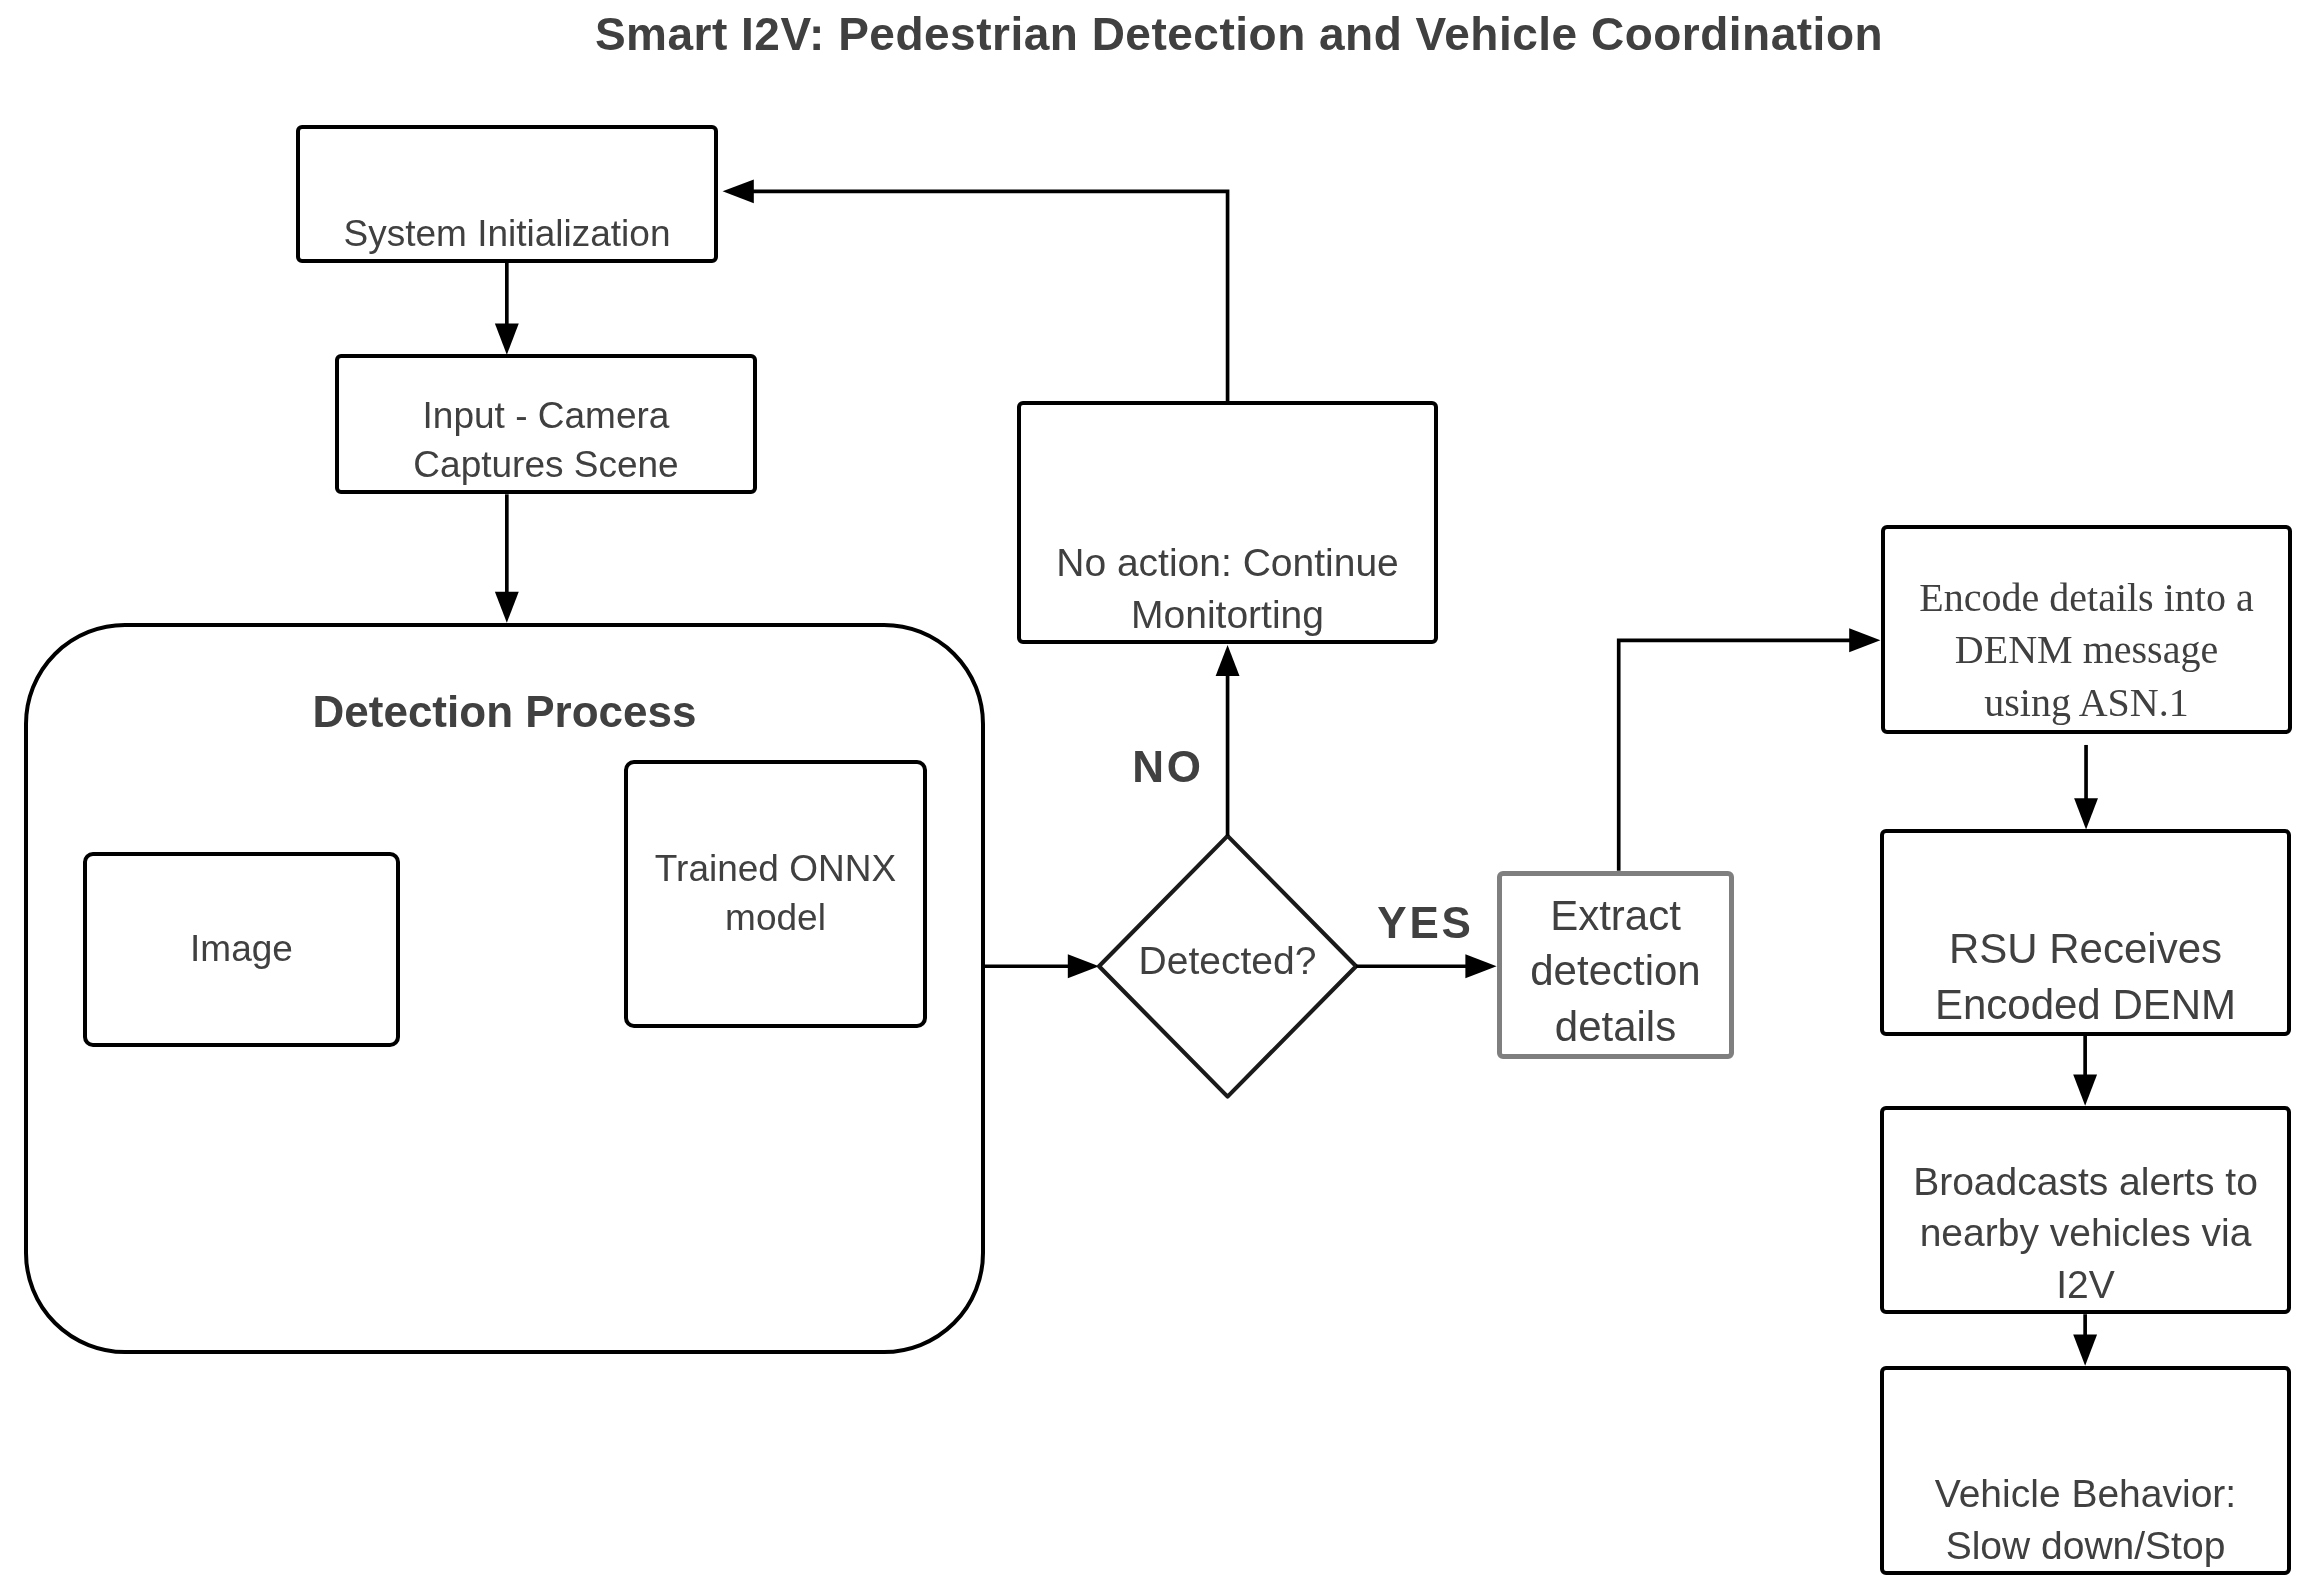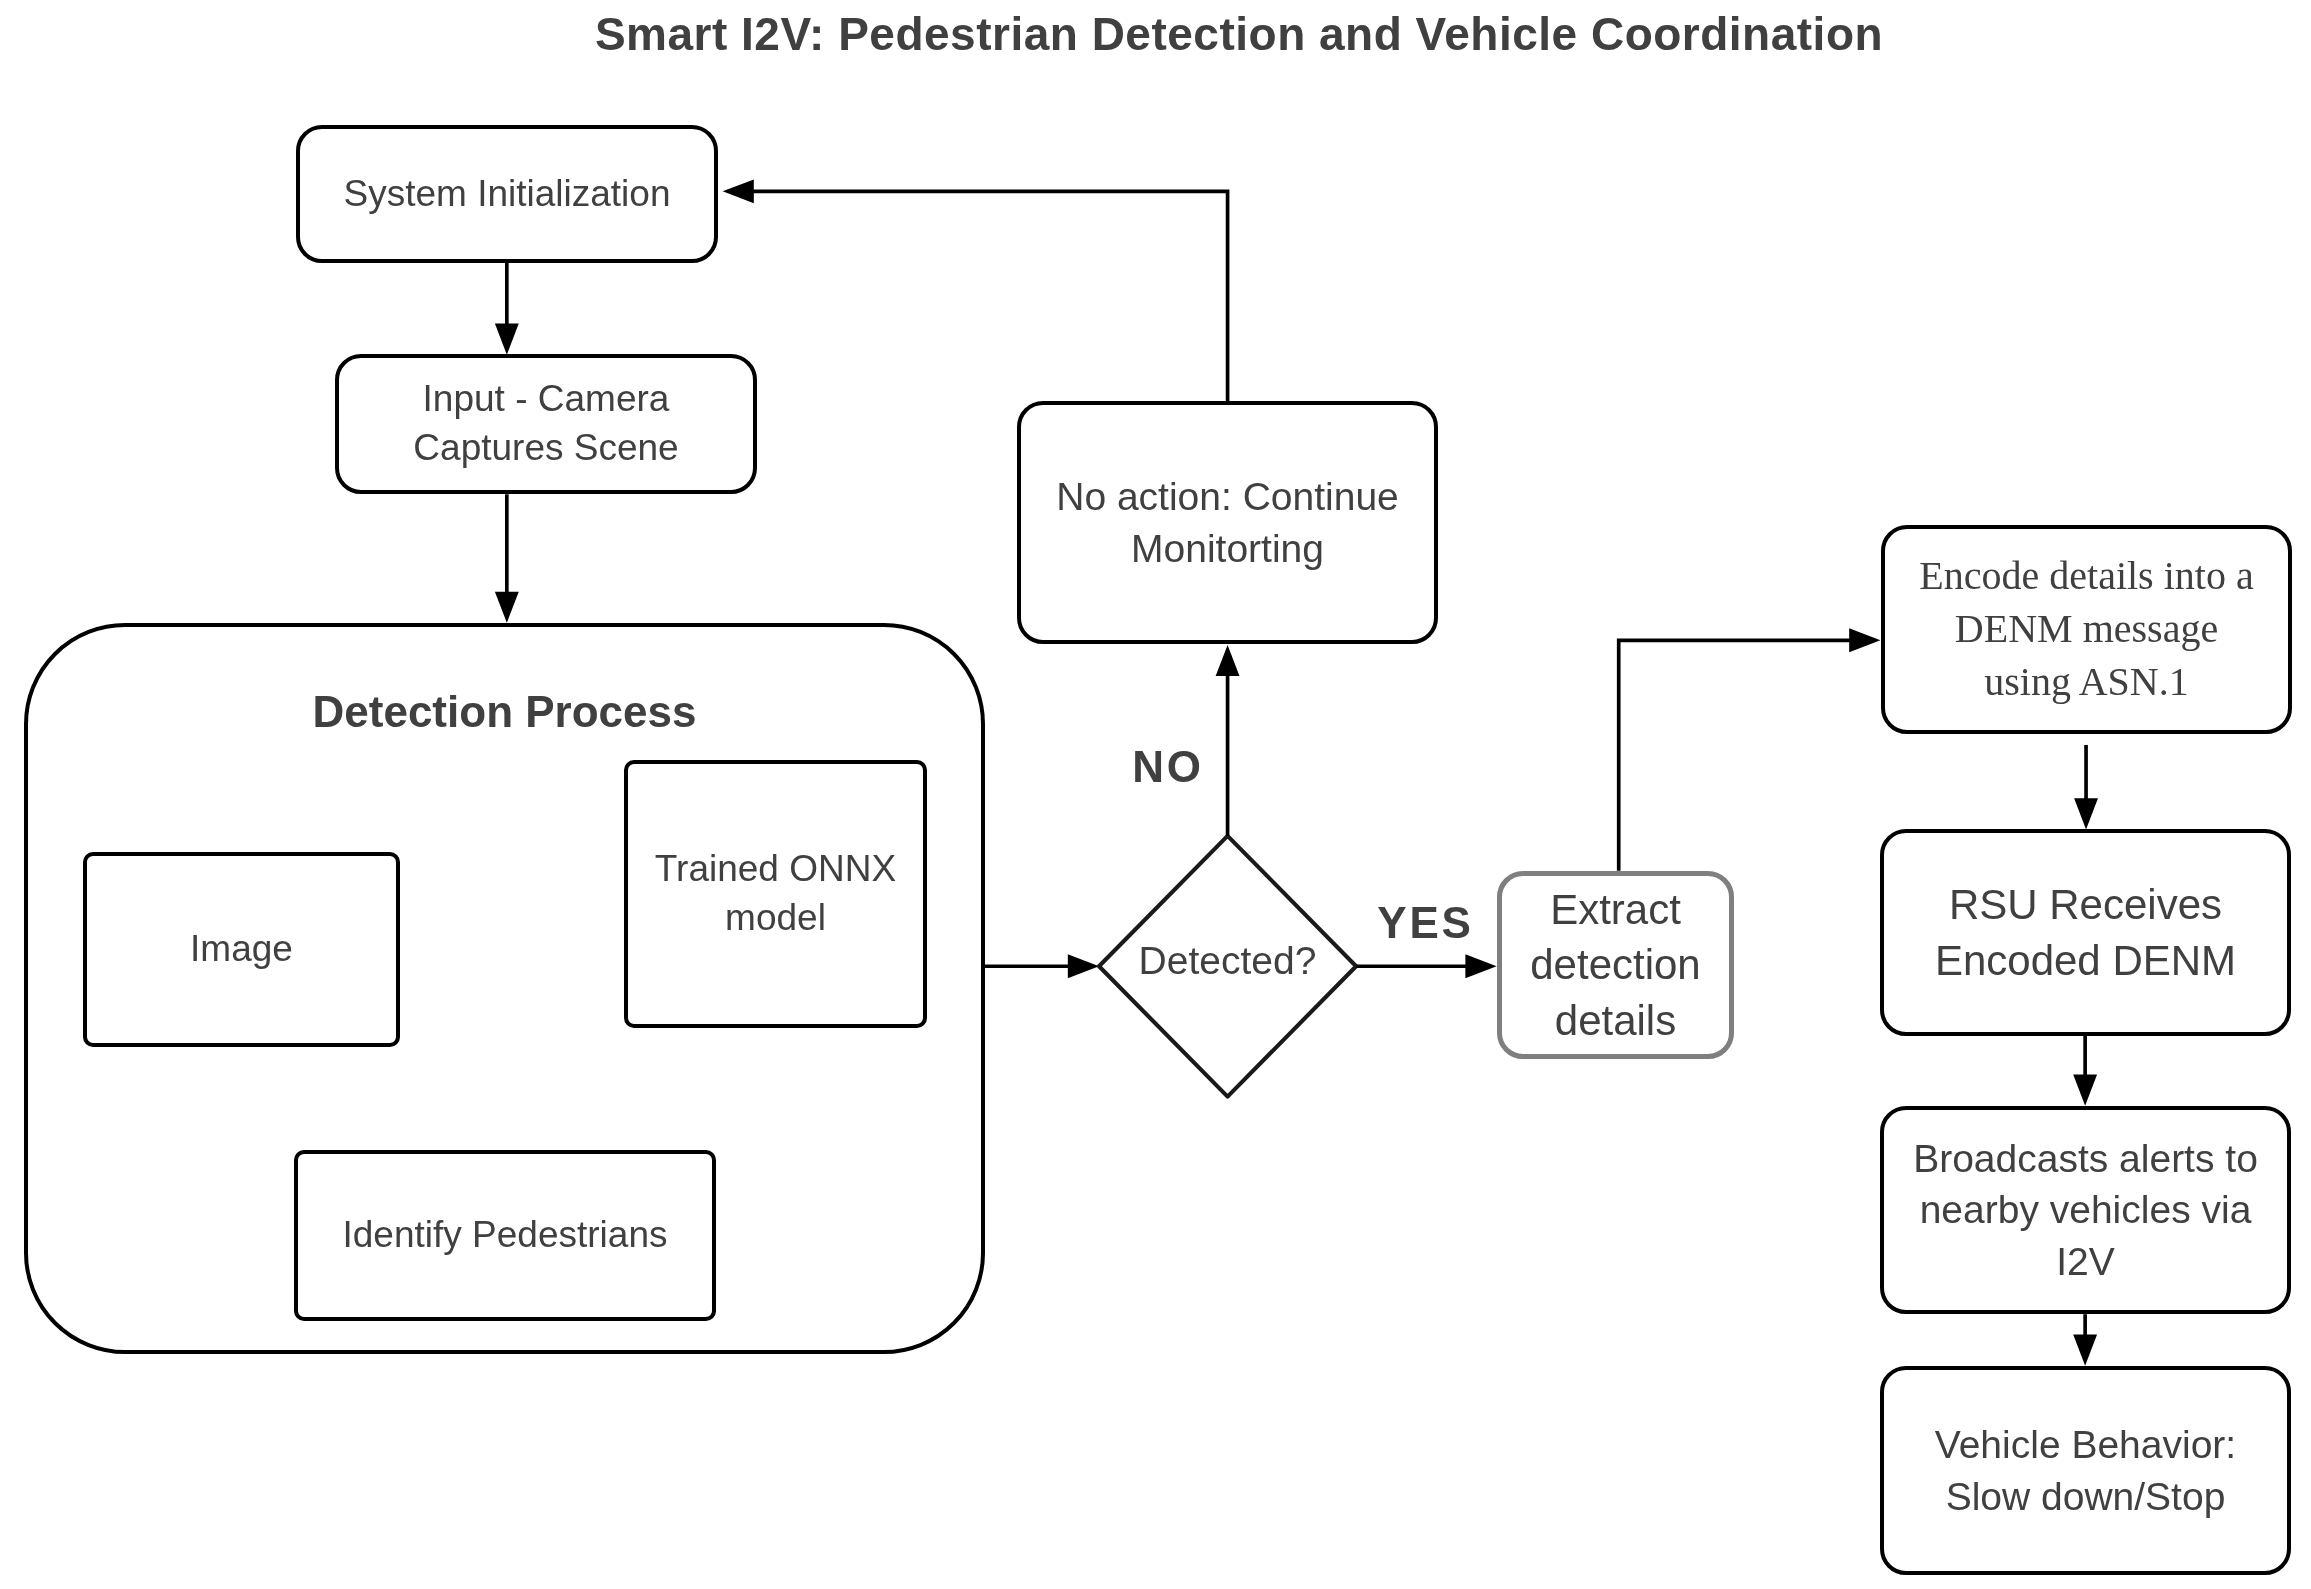--- a/index.html
+++ b/index.html
@@ -30,21 +30,21 @@
     border: 4.6px solid #000000;
     display: flex;
     align-items: center;
     justify-content: center;
     text-align: center;
   }
   .node-label {
     white-space: pre-line;
     line-height: 1.32;
   }
-  .rounded { border-radius: 26px; }
+  .rounded { border-radius: 6px; align-items: flex-end; }
   .sharp   { border-radius: 10px; }
 
   #title {
     position: absolute;
     left: 275px;
     top: 7.3px;
     width: 1928px;
     text-align: center;
     font-size: 46px;
     font-weight: bold;
@@ -169,23 +169,20 @@
 
   <div class="node sharp" id="node-image">
     <span class="node-label">Image</span>
   </div>
 
   <div class="node sharp" id="node-onnx">
     <span class="node-label">Trained ONNX
 model</span>
   </div>
 
-  <div class="node sharp" id="node-identify">
-    <span class="node-label">Identify Pedestrians</span>
-  </div>
 
   <div id="label-detected">Detected?</div>
 
   <div class="node rounded" id="node-no-action">
     <span class="node-label">No action: Continue
 Monitorting</span>
   </div>
 
   <div class="edge-label" id="label-no">NO</div>
   <div class="edge-label" id="label-yes">YES</div>

